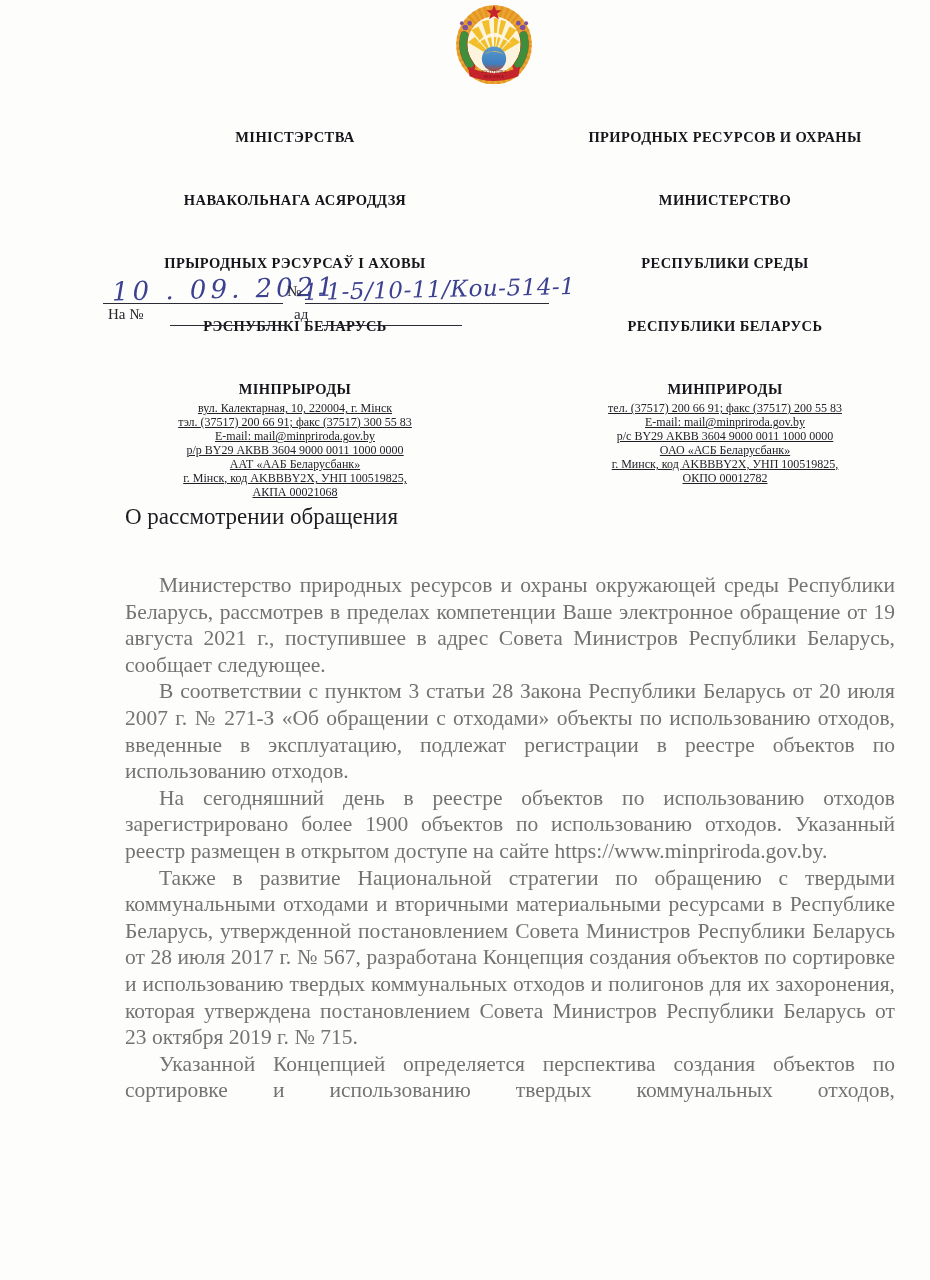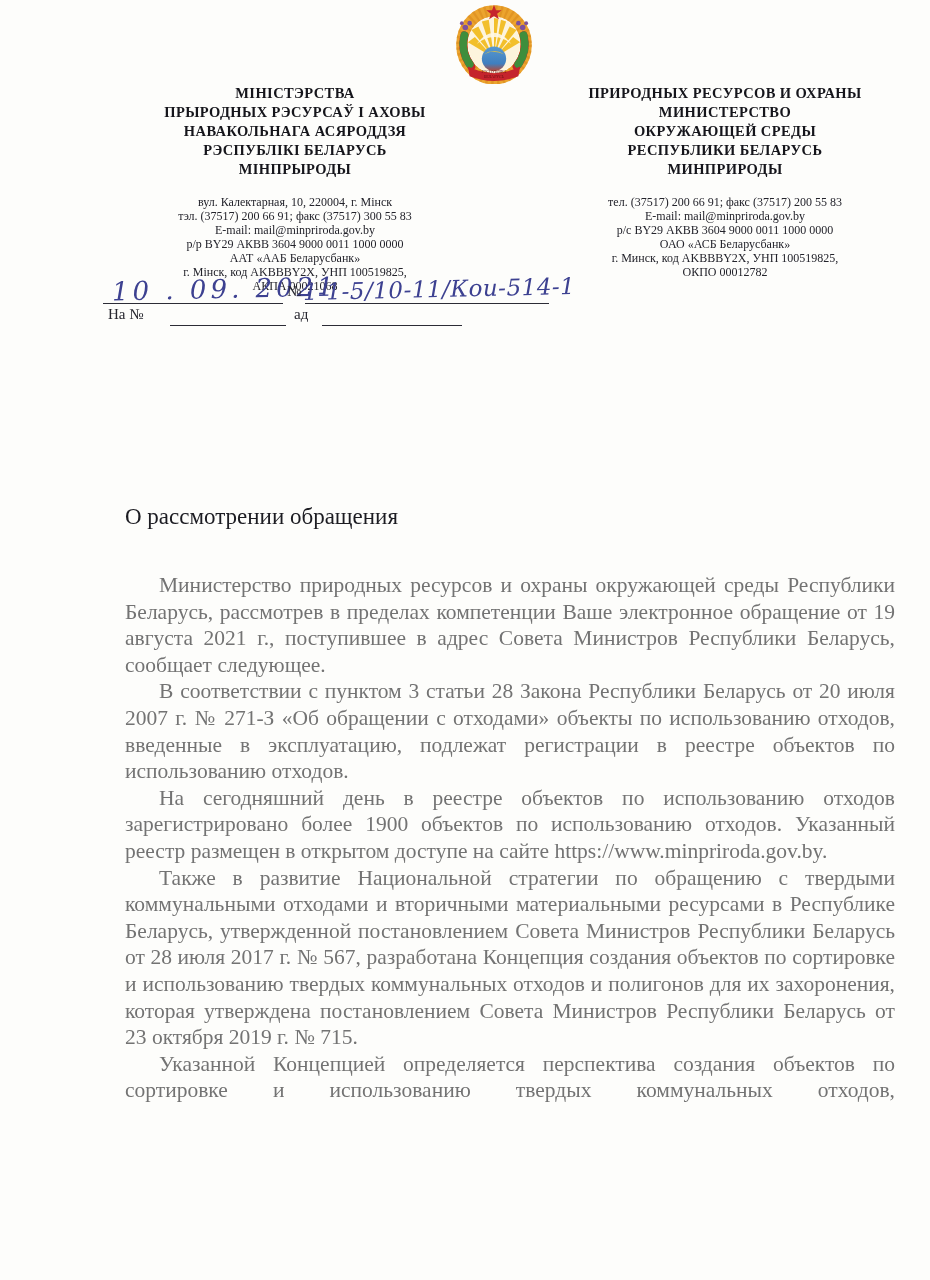--- a/index.html
+++ b/index.html
@@ -12,22 +12,23 @@
   
   .emblem{position:absolute;left:449px;top:4px;width:90px;height:80px;}
   .emblem svg{width:100%;height:100%;}
   
   .hdr{position:absolute;top:84px;text-align:center;}
   .hdr-left{left:100px;width:390px;}
   .hdr-right{left:540px;width:370px;}
   .hdr-title div{
     font-weight:bold;font-size:14.5px;line-height:19px;color:#15151b;
     letter-spacing:.4px;
+    margin-top:44px;
   }
-  .hdr-contact{margin-top:16px;}
+  .hdr-contact{margin-top:2px;text-decoration:underline;}
   .hdr-contact div{font-size:12px;line-height:14px;color:#23232b;}
   
   .refline{position:absolute;border-bottom:1.6px solid #2c2c36;height:1px;}
   .u1{left:103px;top:302px;width:180px;}
   .u2{left:305px;top:302px;width:244px;}
   .u3{left:170px;top:324px;width:116px;}
   .u4{left:322px;top:324px;width:140px;}
   .printed-label{position:absolute;font-size:15px;color:#26262e;}
   .no-symbol{left:287px;top:283px;}
   .na-no{left:108px;top:306px;}
@@ -103,41 +104,41 @@
 
       <path d="M20 72 Q50 87 80 72 L78 83 Q50 94 22 83 Z" fill="#c5242c"></path>
       <text x="50" y="79" font-size="4.6" fill="#6d1015" text-anchor="middle" font-family="Liberation Serif, serif">РЭСПУБЛІКА</text>
       <text x="50" y="84.6" font-size="4.6" fill="#6d1015" text-anchor="middle" font-family="Liberation Serif, serif">БЕЛАРУСЬ</text>
     </svg>
   </div>
 
   <div class="hdr hdr-left">
     <div class="hdr-title">
       <div>МІНІСТЭРСТВА</div>
+      <div>НАВАКОЛЬНАГА АСЯРОДДЗЯ</div>
       <div>ПРЫРОДНЫХ РЭСУРСАЎ І АХОВЫ</div>
-      <div>НАВАКОЛЬНАГА АСЯРОДДЗЯ</div>
       <div>РЭСПУБЛІКІ БЕЛАРУСЬ</div>
       <div>МІНПРЫРОДЫ</div>
     </div>
     <div class="hdr-contact">
       <div>вул. Калектарная, 10, 220004, г. Мінск</div>
       <div>тэл. (37517) 200 66 91; факс (37517) 300 55 83</div>
       <div>E-mail: mail@minpriroda.gov.by</div>
       <div>р/р BY29 АКВВ 3604 9000 0011 1000 0000</div>
       <div>ААТ «ААБ Беларусбанк»</div>
       <div>г. Мінск, код AKBBBY2X, УНП 100519825,</div>
       <div>АКПА 00021068</div>
     </div>
   </div>
 
   <div class="hdr hdr-right">
     <div class="hdr-title">
       <div>ПРИРОДНЫХ РЕСУРСОВ И ОХРАНЫ</div>
       <div>МИНИСТЕРСТВО</div>
-      <div>ОКРУЖАЮЩЕЙ СРЕДЫ</div>
+      <div>РЕСПУБЛИКИ СРЕДЫ</div>
       <div>РЕСПУБЛИКИ БЕЛАРУСЬ</div>
       <div>МИНПРИРОДЫ</div>
     </div>
     <div class="hdr-contact">
       <div>тел. (37517) 200 66 91; факс (37517) 200 55 83</div>
       <div>E-mail: mail@minpriroda.gov.by</div>
       <div>р/с BY29 АКВВ 3604 9000 0011 1000 0000</div>
       <div>ОАО «АСБ Беларусбанк»</div>
       <div>г. Минск, код AKBBBY2X, УНП 100519825,</div>
       <div>ОКПО 00012782</div>

